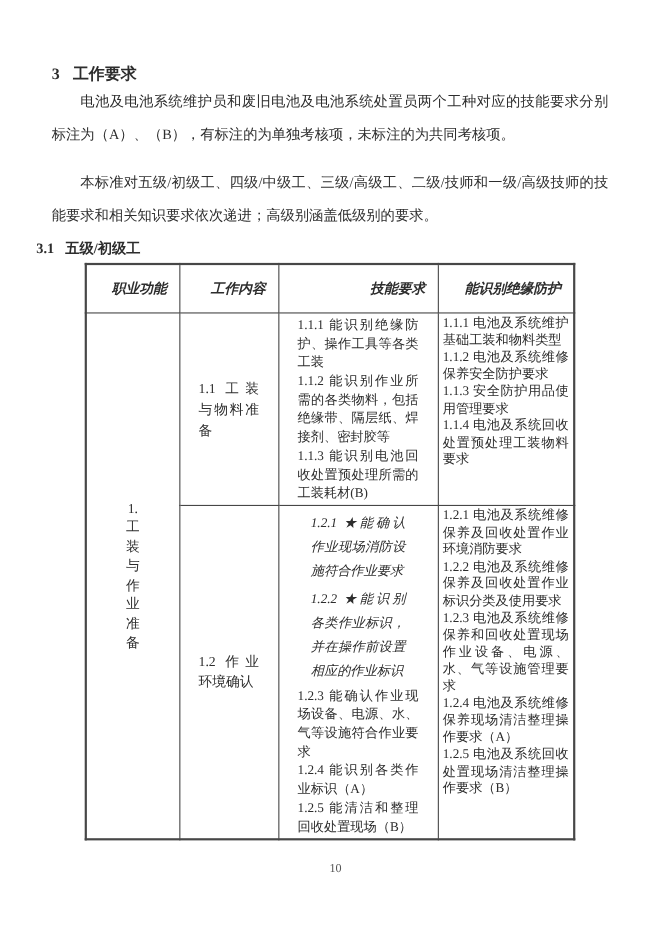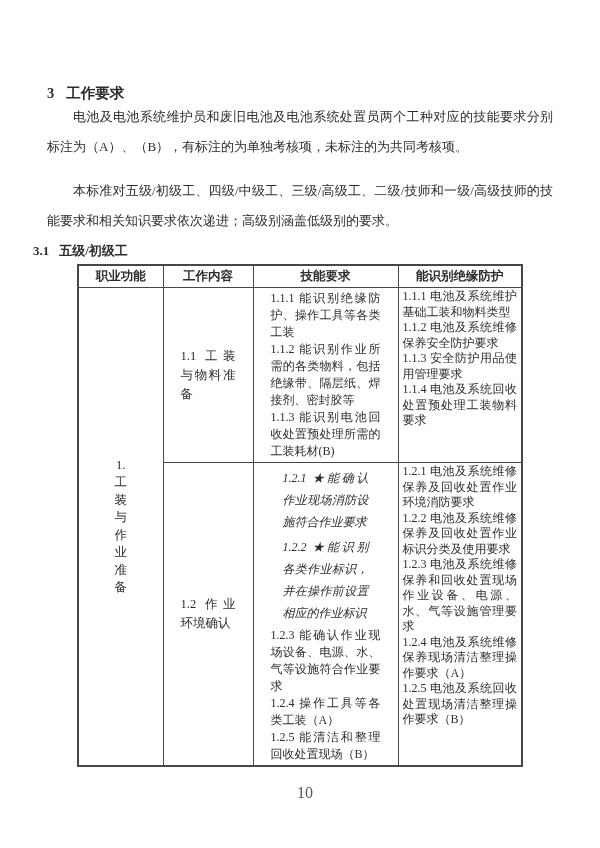--- a/index.html
+++ b/index.html
@@ -1,44 +1,44 @@
 <!DOCTYPE html>
 <html><head>
 <meta charset="utf-8">
 <style>
   html,body{margin:0;padding:0;background:#ffffff;}
   .page{
     position:relative;width:600px;height:848px;background:#ffffff;
     font-family:"Liberation Serif","DejaVu Serif",serif;
     color:#2d2d2d;overflow:hidden;
   }
-  .h1{margin:0 47px;padding-top:84px;font-size:14.5px;font-weight:bold;line-height:18px;}
+  .h1{margin:0 47px;padding-top:59px;font-size:14.5px;font-weight:bold;line-height:18px;}
   .h1 .num{margin-right:12px;}
   p.body{margin:14px 47px 0;font-size:13px;line-height:30px;text-align:justify;text-indent:2em;}
   p.body.second{margin-top:0;}
   .h2{margin:6px 33px 0;font-size:13px;font-weight:bold;line-height:18px;}
   .h2 .num{margin-right:10px;}
   table.req{
     margin:4px auto 0;width:444px;border-collapse:collapse;table-layout:fixed;
     border:2px solid #474747;
   }
   .req th,.req td{border:1px solid #474747;}
-  .req th{height:21px;font-size:12.5px;font-weight:bold;text-align:center;padding:0;}
+  .req th{height:21px;font-size:12.5px;font-weight:bold;text-align:right;padding:11px;font-style:italic;}
   .req td{vertical-align:top;overflow:hidden;padding:2px 17px;}
   tr.r1{height:136px;}
   tr.r2{height:255px;}
   td.func{vertical-align:middle;text-align:center;font-size:12.5px;line-height:17.5px;white-space:pre-line;}
   td.content{vertical-align:middle;font-size:12.5px;line-height:19px;}
   td.content p,td.skills p,td.knowledge p{margin:0;text-align:justify;}
   td.skills{font-size:12px;}
   td.skills p{line-height:17px;}
   td.skills p.roomy{line-height:22px;margin:2px 12px 3px;font-style:italic;}
   td.knowledge{font-size:12px;padding:1px 4px;}
   td.knowledge p{line-height:15.5px;}
-  .pageno{position:absolute;left:10px;right:0;top:784px;text-align:center;font-size:16px;color:#555555;}
+  .pageno{position:absolute;left:10px;right:0;top:784px;text-align:center;font-size:11px;color:#555555;}
 </style>
 </head>
 <body>
 
 <div class="page">
 
   <div class="h1">
     <span class="num">3</span><span>工作要求</span>
   </div>
 
@@ -88,21 +88,21 @@
       </td>
     </tr>
     <tr class="r2">
       <td class="content">
         <p>1.2 作业环境确认</p>
       </td>
       <td class="skills">
         <p class="roomy">1.2.1 ★能确认作业现场消防设施符合作业要求</p>
         <p class="roomy">1.2.2 ★能识别各类作业标识，并在操作前设置相应的作业标识</p>
         <p>1.2.3 能确认作业现场设备、电源、水、气等设施符合作业要求</p>
-        <p>1.2.4 操作工具等各类工装（A）</p>
+        <p>1.2.4 能识别各类作业标识（A）</p>
         <p>1.2.5 能清洁和整理回收处置现场（B）</p>
       </td>
       <td class="knowledge">
         <p>1.2.1 电池及系统维修保养及回收处置作业环境消防要求</p>
         <p>1.2.2 电池及系统维修保养及回收处置作业标识分类及使用要求</p>
         <p>1.2.3 电池及系统维修保养和回收处置现场作业设备、电源、水、气等设施管理要求</p>
         <p>1.2.4 电池及系统维修保养现场清洁整理操作要求（A）</p>
         <p>1.2.5 电池及系统回收处置现场清洁整理操作要求（B）</p>
       </td>
     </tr>

